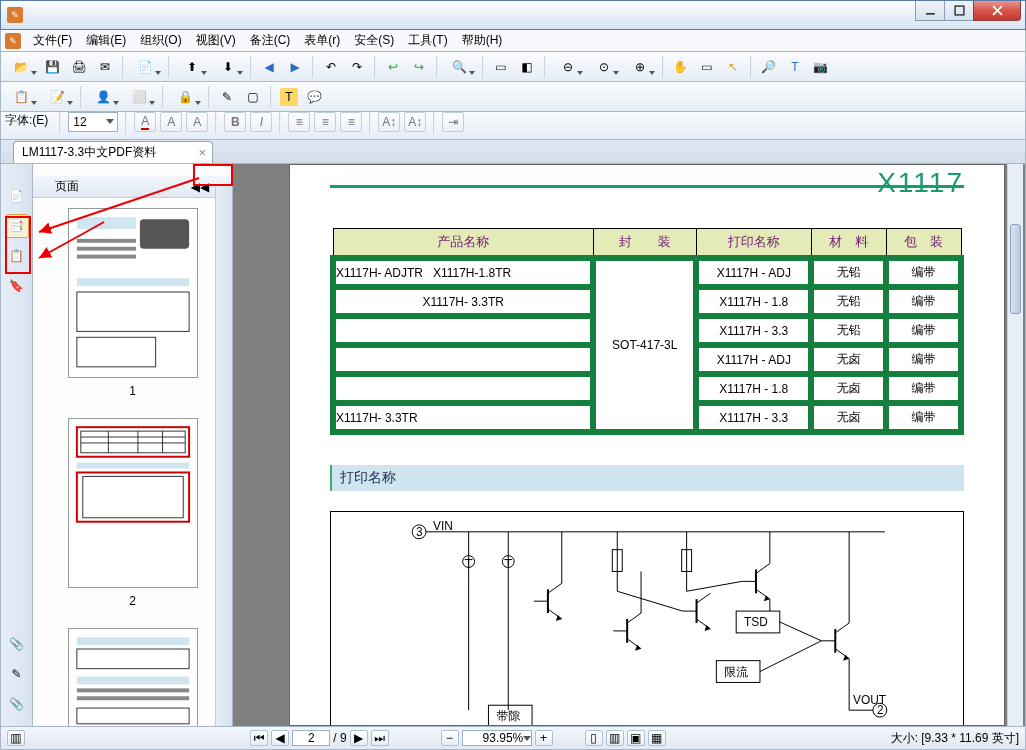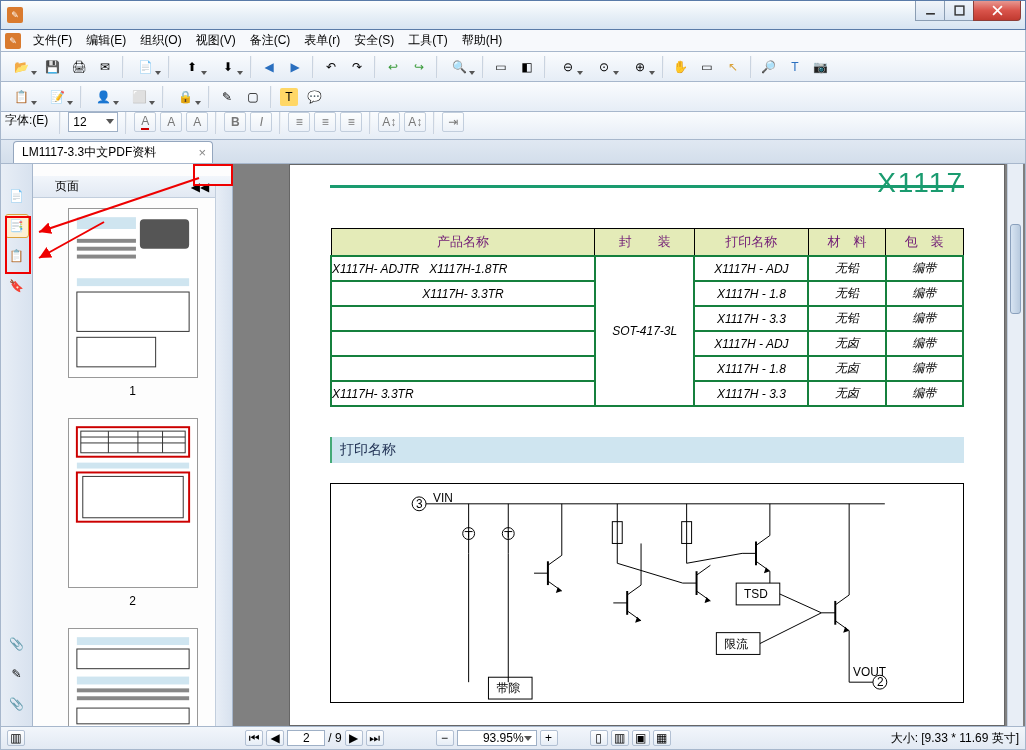--- a/index.html
+++ b/index.html
@@ -64,36 +64,36 @@
 
 
 .content { flex:1; background:#808080; position:relative; overflow:hidden; }
 .page { position:absolute; left:56px; right:20px; top:0; bottom:0; background:#fff; border:1px solid #666; padding:20px 40px; overflow:hidden; }
 .content .vscroll { position:absolute; right:2px; top:0; bottom:0; width:16px; background:#e8eef6; border-left:1px solid #c2cedd; }
 .content .vscroll .vthumb { position:absolute; left:2px; right:2px; top:60px; height:90px; background:linear-gradient(to right,#d7e4f2,#b8cade); border:1px solid #8aa0bc; border-radius:3px; }
 
 
 .pdftable { border-collapse:collapse; width:100%; margin-top:40px; }
 .pdftable th { background:#e4ebb8; color:#701a75; font-weight:normal; border:1px solid #000; padding:4px 6px; font-size:13px; }
-.pdftable td { border:2px solid #15803d; padding:3px 0; font-size:12px; text-align:center; height:20px;font-style:italic; }
+.pdftable td { border:6px solid #15803d; padding:3px 0; font-size:12px; text-align:center; height:20px; }
 .pdftable td.l { text-align:left; }
 .grline { height:3px; background:#1a9b6f; margin-bottom:6px; }
 .parthdr { position:absolute; top:2px; right:40px; color:#1a9b6f; font-size:28px; font-family:Arial; letter-spacing:2px; }
 
 .secthdr { background:#cfe5f0; color:#235; padding:4px 8px; font-size:14px; margin-top:30px; border-left:2px solid #4a7; }
 
 .diagram { border:1px solid #000; margin-top:20px; height:220px; position:relative; background:#fff; }
 
 
 .statusbar { height:24px; border:1px solid #a7b7cc; background:linear-gradient(#f2f6fb,#e2e9f3); display:flex; align-items:center; padding:0 6px; gap:6px; }
 .statusbar .sseg { display:flex; align-items:center; gap:3px; }
 .statusbar .ssp { flex:1; }
 .sbtn { width:18px; height:16px; border:1px solid #b2c0d3; background:linear-gradient(#fff,#e6edf6); border-radius:2px; display:flex; align-items:center; justify-content:center; }
 .pgbox { border:1px solid #9fb0c6; background:#fff; width:38px; height:16px; text-align:center; }
-.zmbox { border:1px solid #9fb0c6; background:#fff; width:80px; height:16px; padding:0 4px; display:flex; align-items:center; justify-content:flex-end; }
+.zmbox { border:1px solid #9fb0c6; background:#fff; width:70px; height:16px; padding:0 20px; display:flex; align-items:center; justify-content:flex-start; }
 .zmbox .cdd { width:0; height:0; border-left:4px solid transparent; border-right:4px solid transparent; border-top:5px solid #555; }
 </style>
 </head>
 <body>
 
 <div class="titlebar">
   <span class="app-icon">✎</span>
   <div class="winbtns">
     <div class="winbtn">
         <svg viewBox="0 0 10 10">

